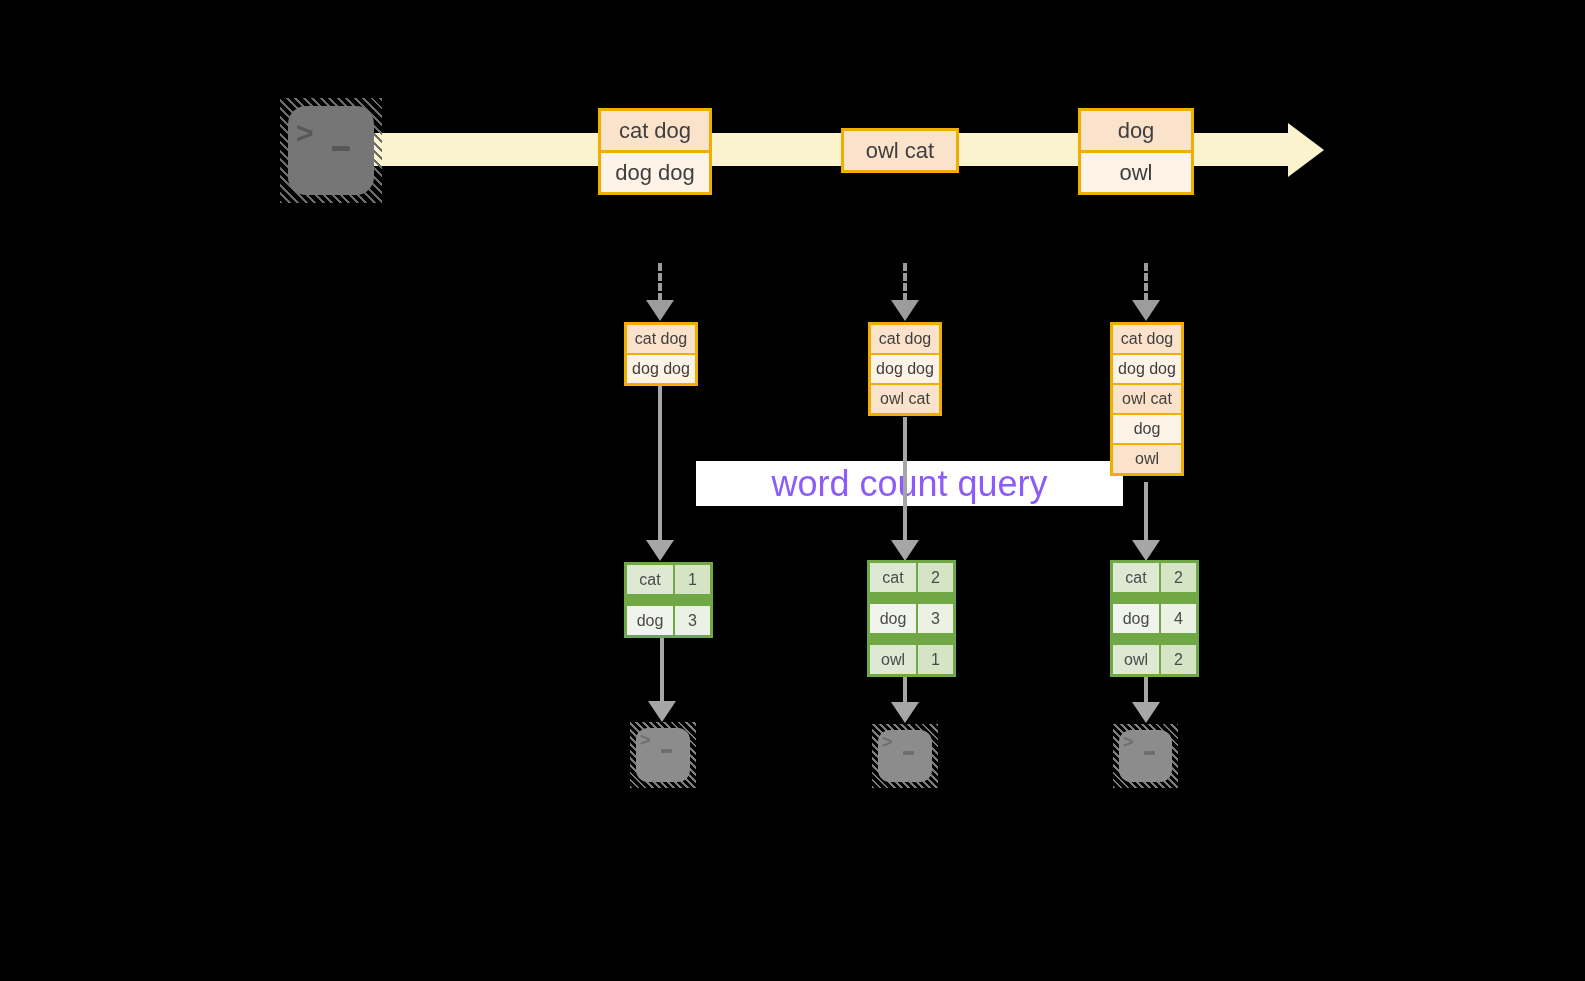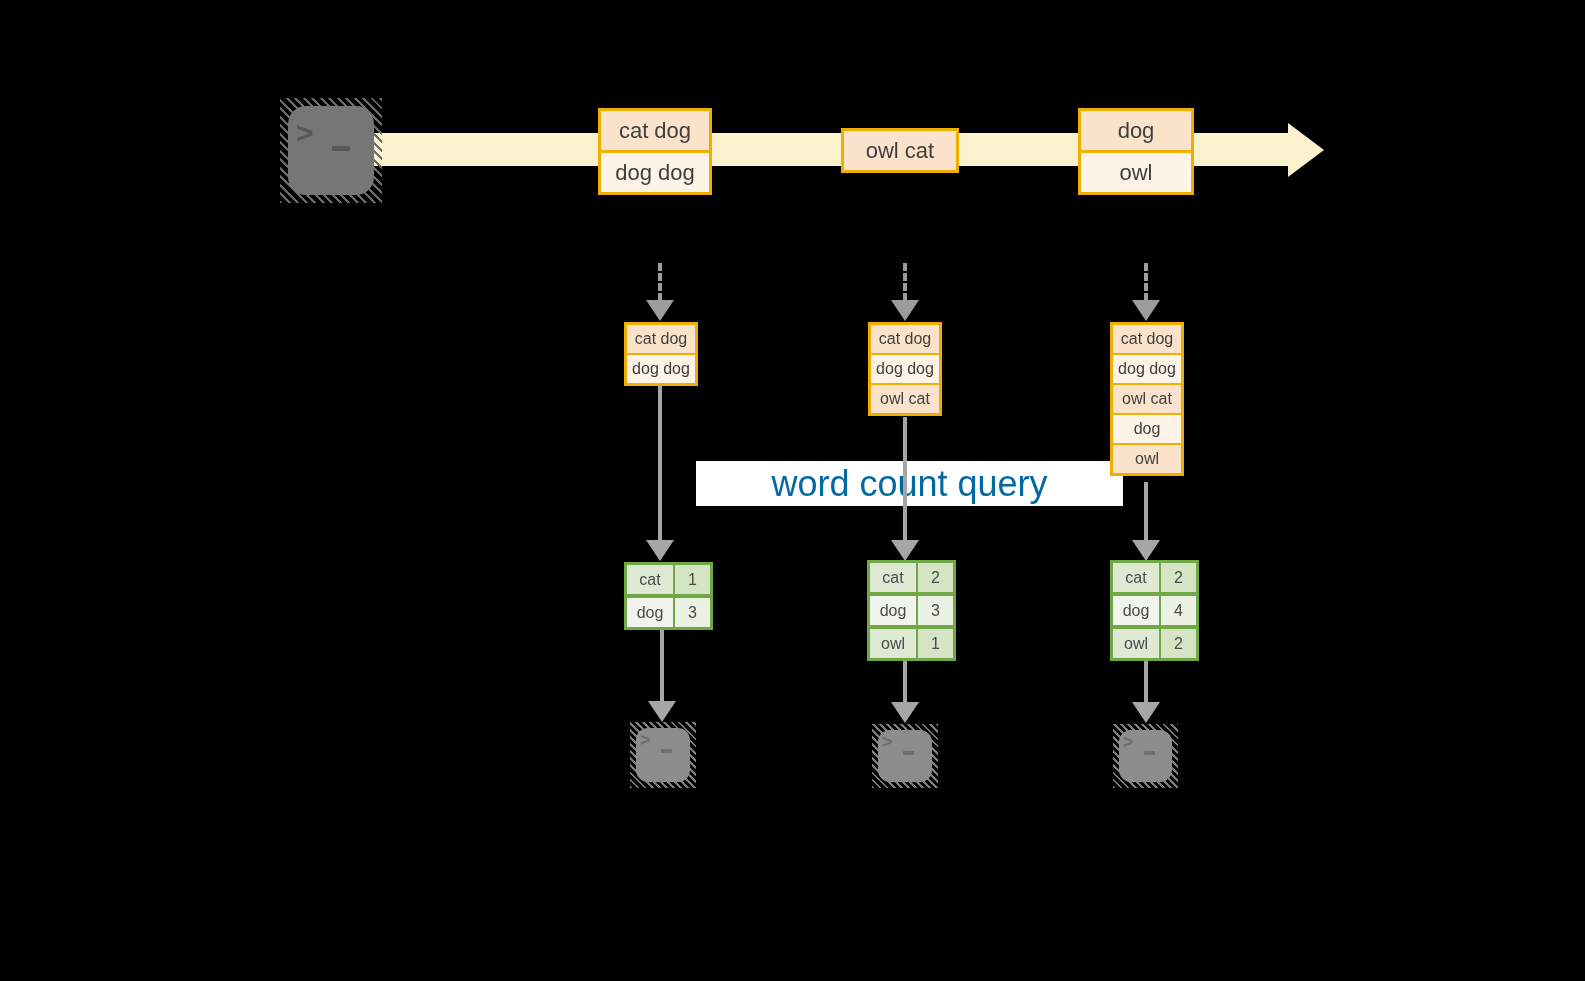--- a/index.html
+++ b/index.html
@@ -60,27 +60,27 @@
   }
   .dhead{border-top-color:#9C9C9C;}
 
   
   .query-band{
     left:696px;top:461px;width:427px;height:45px;
     background:#FFFFFF;z-index:1;
     display:flex;align-items:center;justify-content:center;
   }
   .query-band span{
-    font-size:36px;font-weight:300;color:#0369a1;letter-spacing:0px;
+    font-size:36px;font-weight:300;color:#8b5cf6;letter-spacing:0px;
   }
 
   
   .gtable{
     background:#70A845;padding:3px;
-    display:flex;flex-direction:column;gap:4px;z-index:3;
+    display:flex;flex-direction:column;gap:12px;z-index:3;
   }
   .grow{display:flex;gap:2px;}
   .gcell{
     height:29px;display:flex;align-items:center;justify-content:center;
     font-size:16px;color:#4A4A4A;
   }
   .gword{width:46px;}
   .gnum{width:35px;}
   .grow:nth-child(odd) .gword{background:#DEE9D4;}
   .grow:nth-child(odd) .gnum{background:#D6E4C6;}

